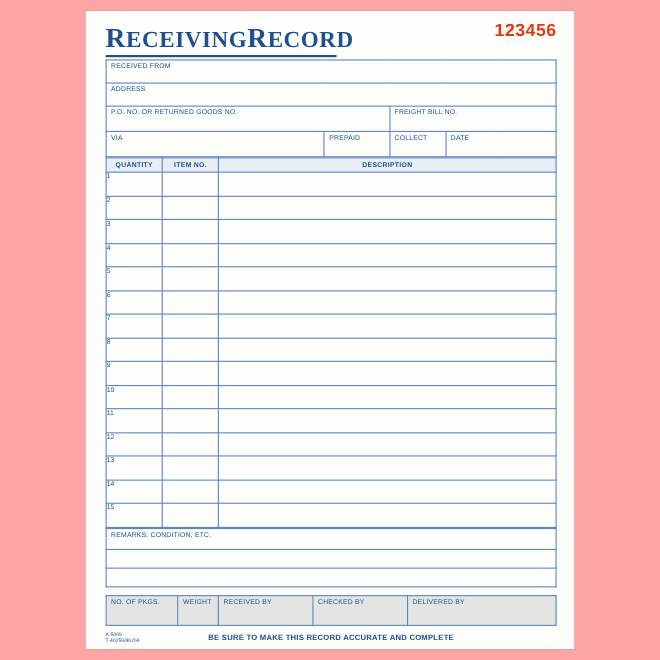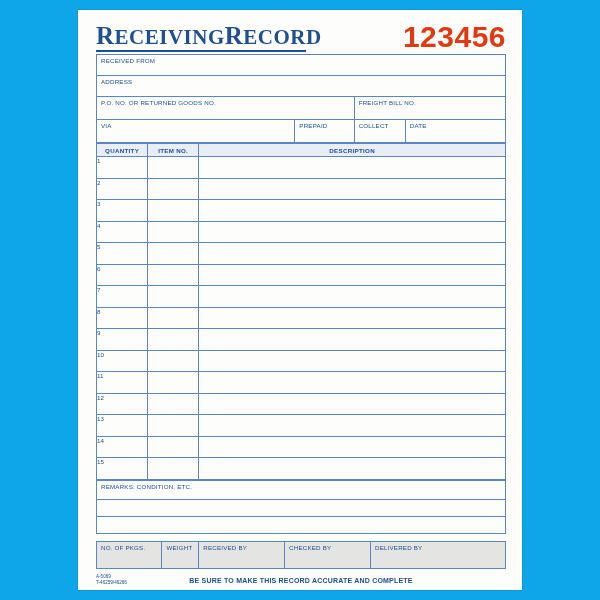--- a/index.html
+++ b/index.html
@@ -10,21 +10,21 @@
   body {
     width: 600px;
     height: 600px;
     font-family: "Liberation Sans", sans-serif;
     overflow: hidden;
   }
   .page {
     position: relative;
     width: 600px;
     height: 600px;
-    background: #0ea5e9;
+    background: #fca5a5;
   }
   
   .form-sheet {
     position: absolute;
     left: 78px;
     top: 10px;
     width: 444px;
     height: 580px;
     background: #fdfdfb;
     box-shadow: 0 0 2px rgba(0,0,0,0.18);
@@ -65,21 +65,21 @@
     height: 2px;
     background: #1d4f91;
   }
   .form-number {
     position: absolute;
     right: 0;
     top: 0;
     color: #e03a12;
     font-family: "Liberation Sans", sans-serif;
     font-weight: bold;
-    font-size: 30px;
+    font-size: 16px;
     letter-spacing: 0.5px;
   }
   table.grid {
     border-collapse: collapse;
     width: 100%;
     table-layout: fixed;
   }
   table.grid td {
     border: 1px solid #5b86c4;
     padding: 0;

